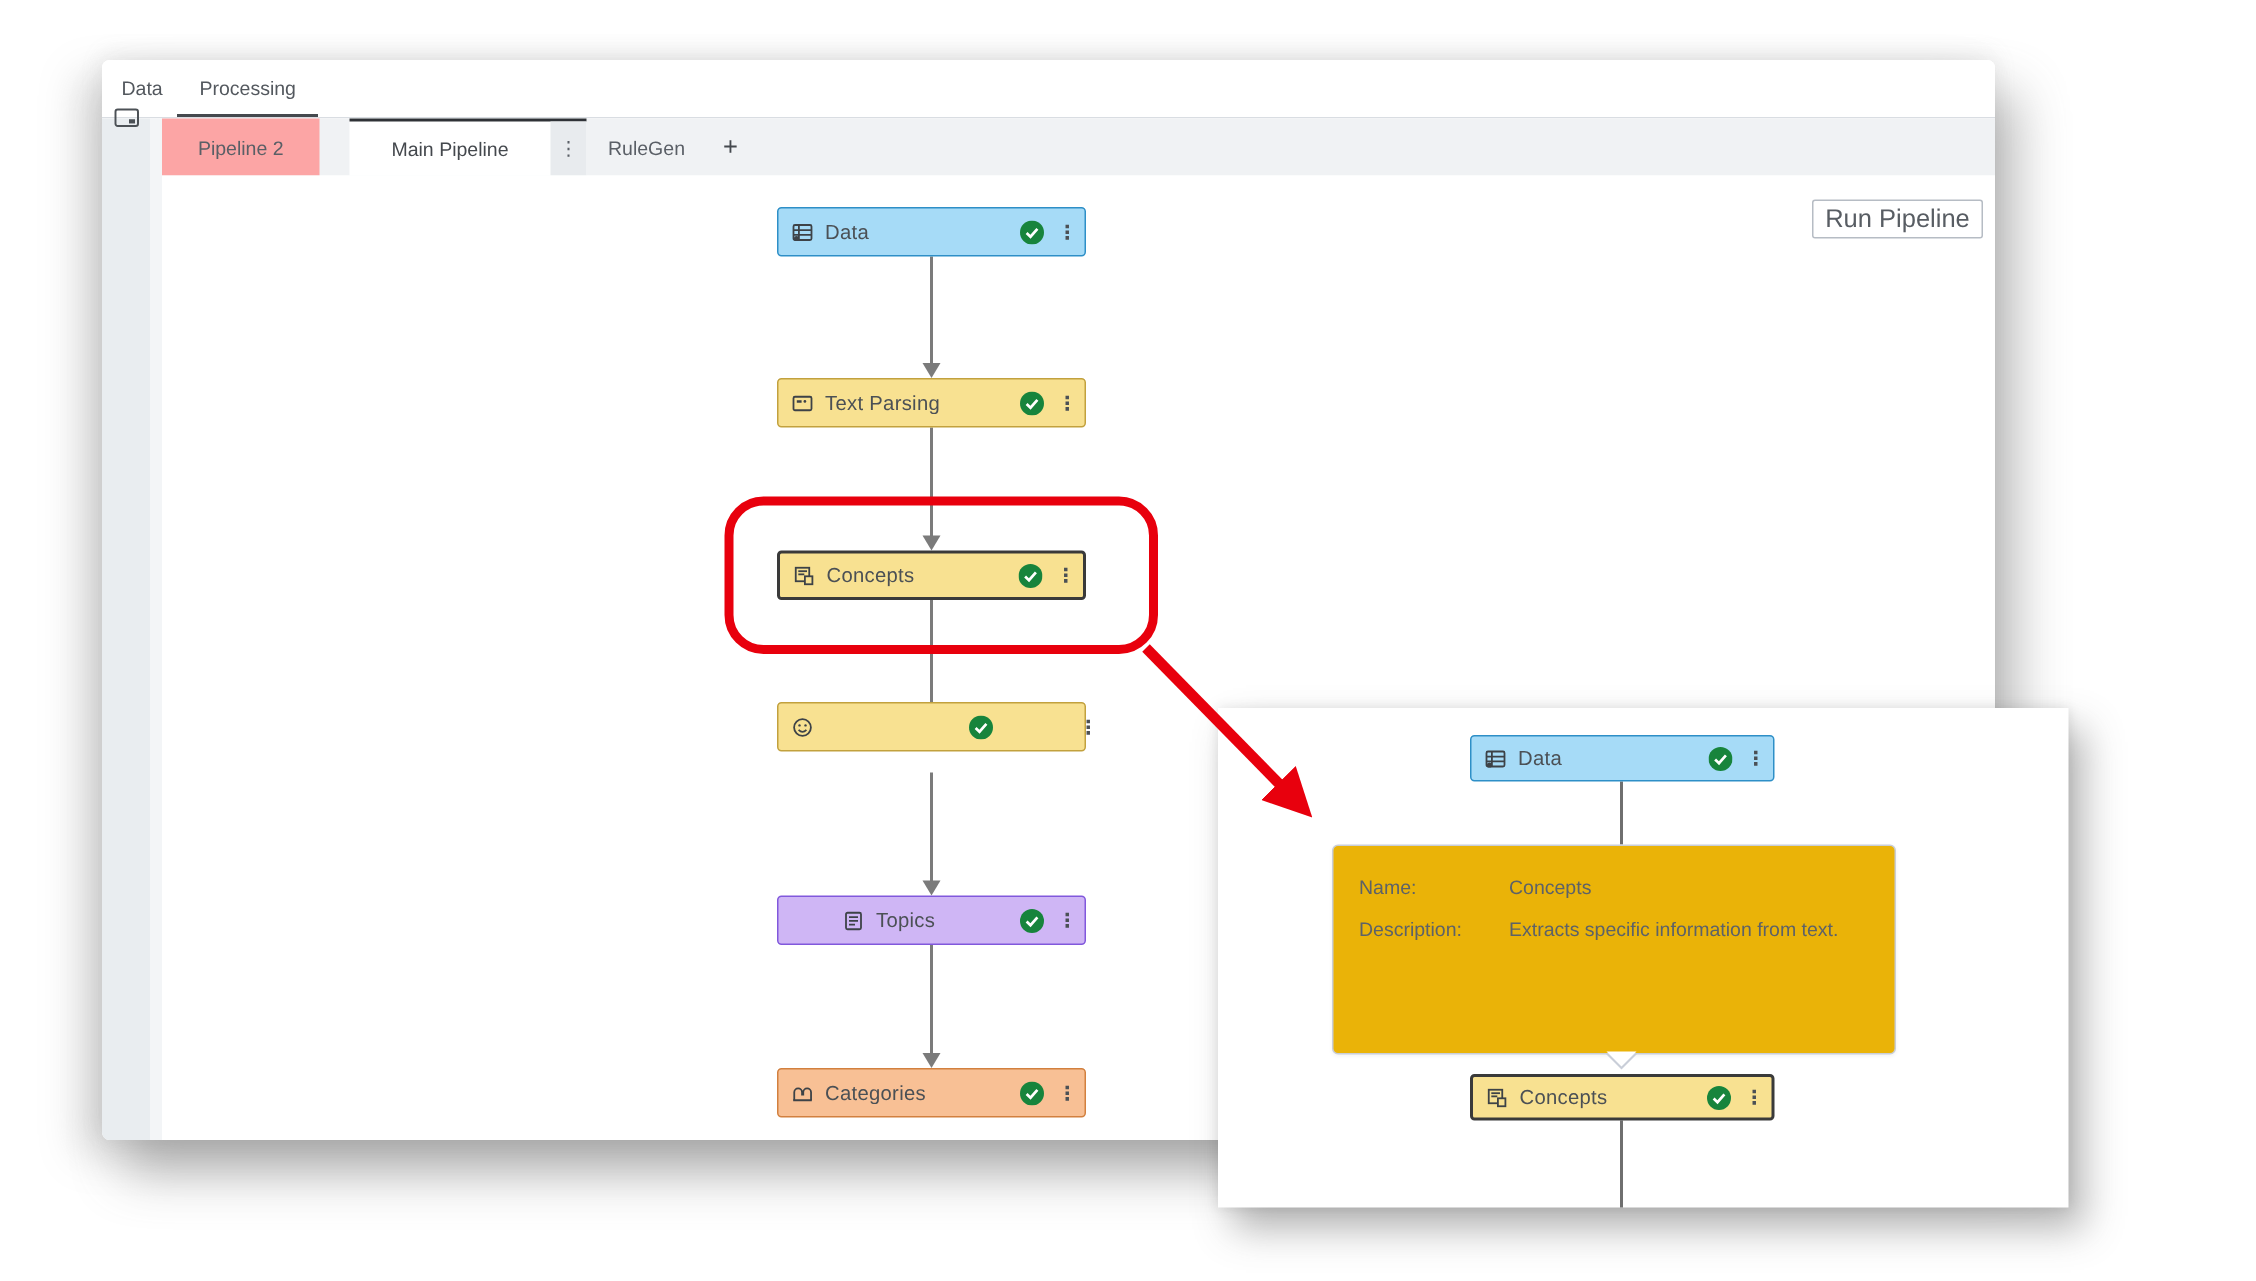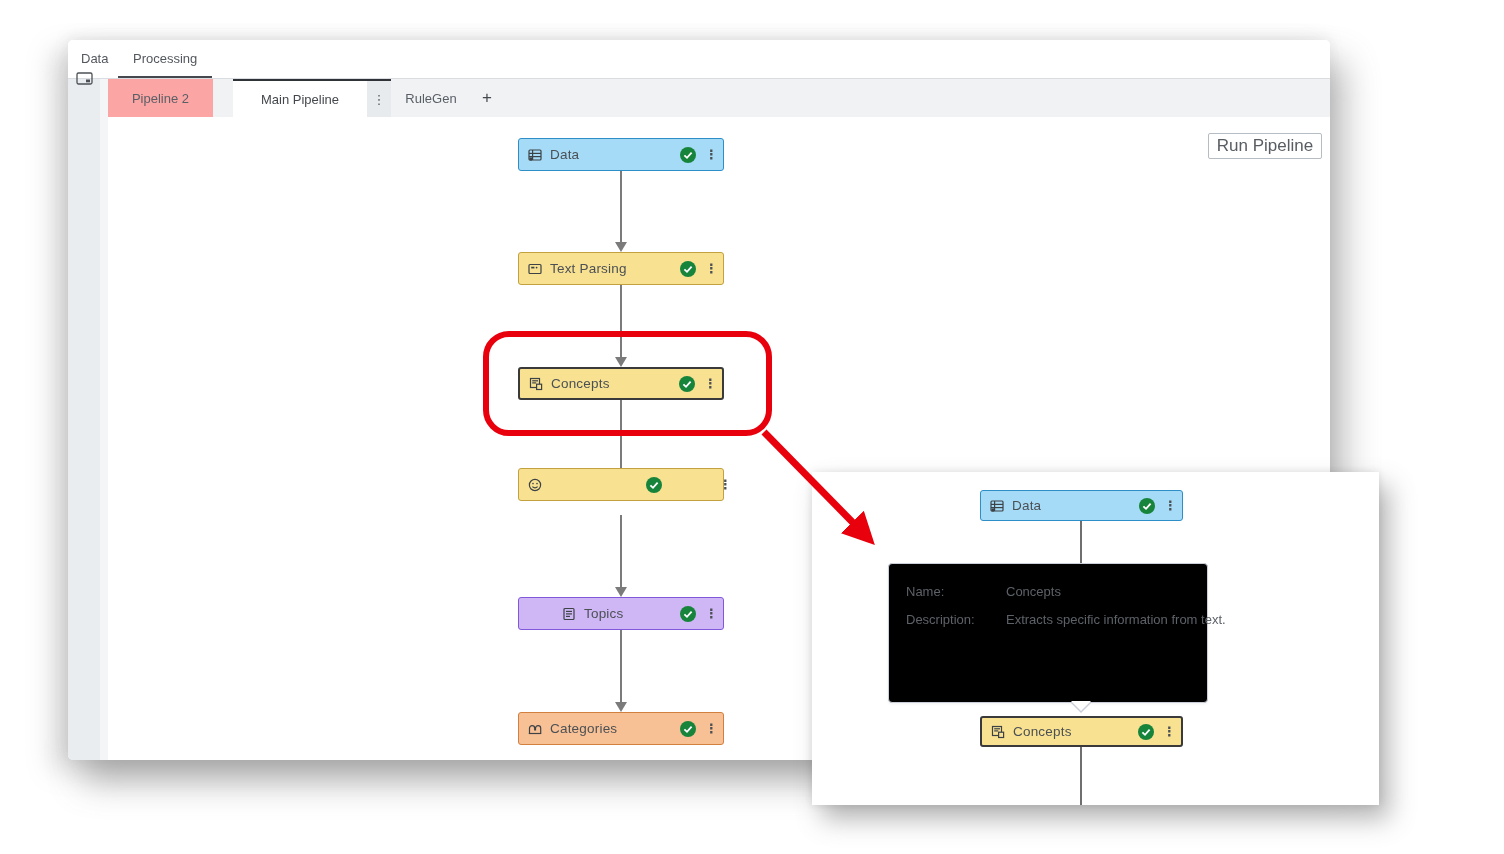--- a/index.html
+++ b/index.html
@@ -60,22 +60,22 @@
   .ah0{top:202px;} .ah1{top:317px;} .ah2{top:432px;} .ah3{top:547px;} .ah4{top:662px;}
 
   
   .inset{position:absolute;left:812px;top:472px;width:567px;height:333px;background:#fff;z-index:15;
     box-shadow:10px 14px 24px rgba(90,90,90,.45),0 0 8px rgba(0,0,0,.10);}
   .inset .node{width:203px;height:31px;}
   .inode0{left:168px;top:18px;}
   .inode1{left:168px;top:244px;}
   .ilink{position:absolute;left:268px;width:2px;background:#6f6f6f;}
   .ilk0{top:49px;height:42px;} .ilk1{top:275px;height:58px;}
-  .tooltip{position:absolute;left:76px;top:91px;width:320px;height:140px;box-sizing:border-box;
-    background:#000000;border:1px solid #c9ced8;border-radius:4px;box-shadow:0 1px 3px rgba(0,0,0,.06);
+  .tooltip{position:absolute;left:76px;top:91px;width:376px;height:140px;box-sizing:border-box;
+    background:#eab308;border:1px solid #c9ced8;border-radius:4px;box-shadow:0 1px 3px rgba(0,0,0,.06);
     padding:14px 10px 0 17px;}
   .trow{display:flex;height:27.5px;align-items:center;font-size:13px;color:#5d6268;}
   .trow .tlabel{width:100px;flex:0 0 100px;}
   .trow .tvalue{flex:1;white-space:nowrap;}
   .caret-outer{position:absolute;left:258px;top:230px;width:0;height:0;
     border-left:11px solid transparent;border-right:11px solid transparent;border-top:11px solid #c9ced8;}
   .caret-inner{position:absolute;left:259px;top:229px;width:0;height:0;
     border-left:10px solid transparent;border-right:10px solid transparent;border-top:10px solid #ffffff;}
 
   

